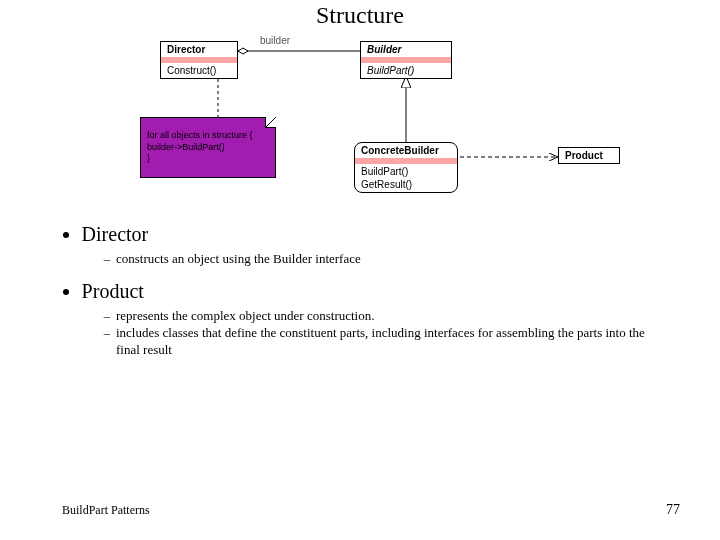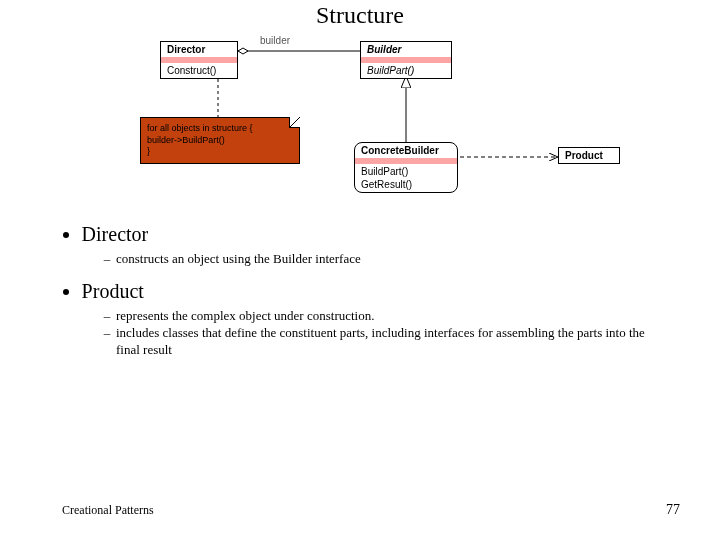--- a/index.html
+++ b/index.html
@@ -34,24 +34,24 @@
   .uml-class .sec {
     padding: 2px 6px;
     white-space: nowrap;
   }
   .uml-class .sec + .sec { border-top: 6px solid #fca5a5; }
   .uml-class .name { font-weight: bold; }
   .uml-class .italic { font-style: italic; }
 
   .note {
     position: absolute;
-    background: #c2410c;
+    background: #a21caf;
     border: 1px solid #000;
-    padding: 5px 6px;
-    width: 160px;
+    padding: 12px 6px;
+    width: 136px;
     font-size: 9px;
     line-height: 1.3;
   }
   .note::after {
     content: "";
     position: absolute;
     top: -1px; right: -1px;
     width: 10px; height: 10px;
     background: linear-gradient(135deg, #fff 49%, #000 50%, #000 52%, #fff 53%);
     border-left: 1px solid #000;
@@ -165,14 +165,14 @@
     <li>
       <span>Product</span>
       <ul class="sub">
         <li>represents the complex object under construction.</li>
         <li>includes classes that define the constituent parts, including interfaces for assembling the parts into the final result</li>
       </ul>
     </li>
   </ul>
 </div>
 
-<div class="footer-left">Creational Patterns</div>
+<div class="footer-left">BuildPart Patterns</div>
 <div class="footer-right">77</div>
 
 </body></html>

